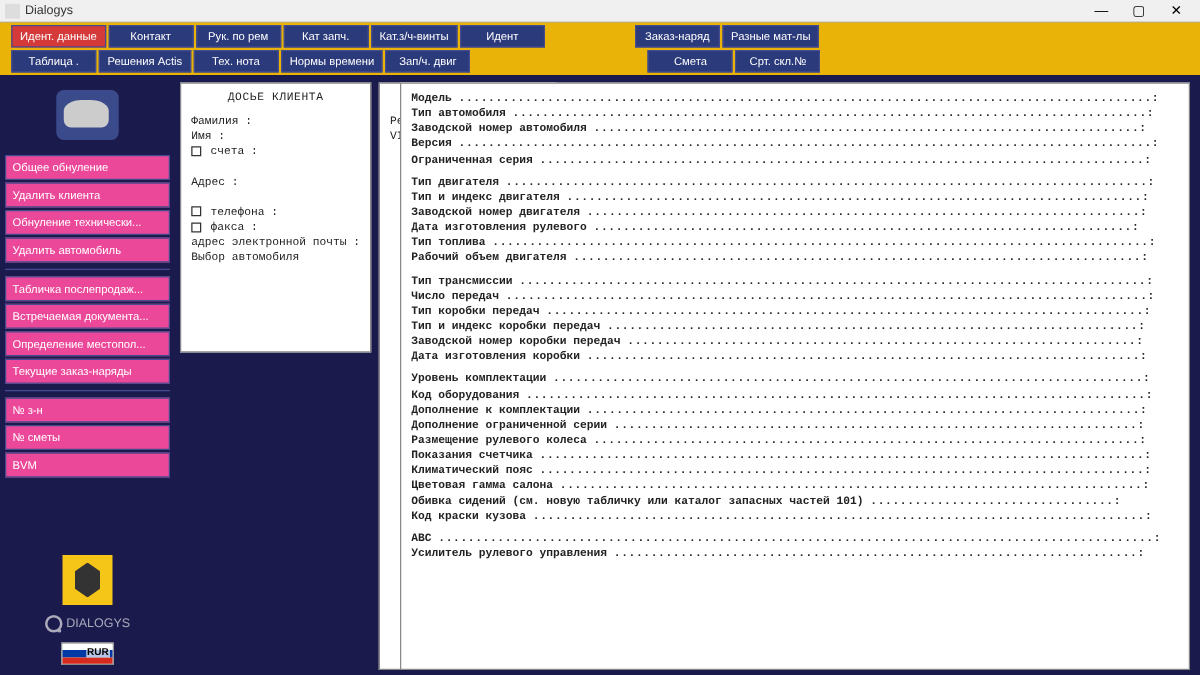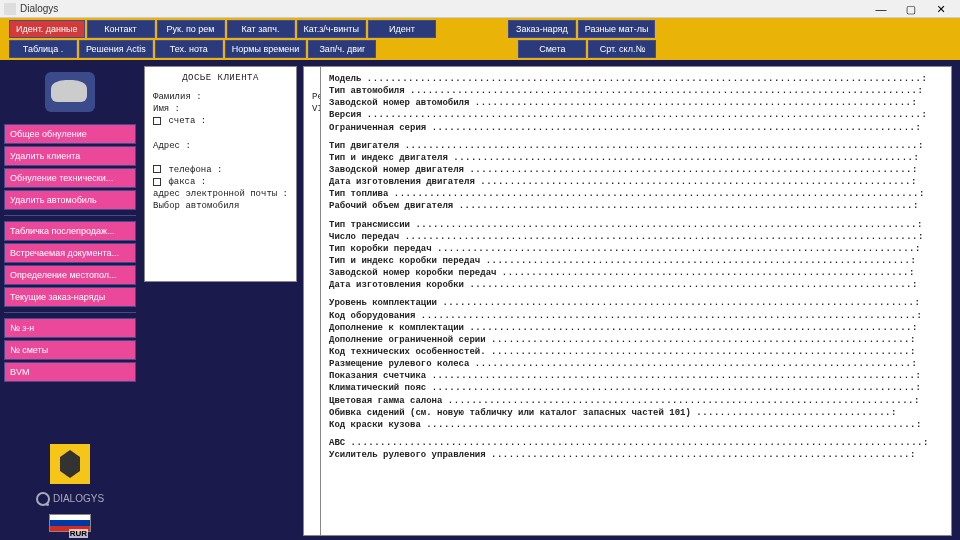--- a/index.html
+++ b/index.html
@@ -23,21 +23,21 @@
 .renault { width: 40px; height: 40px; background: #f5c518; margin: 4px auto; display: flex; align-items: center; justify-content: center; }
 .renault-diamond { width: 20px; height: 28px; background: #333; transform: rotate(0); clip-path: polygon(50% 0, 100% 25%, 100% 75%, 50% 100%, 0 75%, 0 25%); }
 .brand { color: #aab; font-size: 10px; text-align: center; margin: 4px 0; }
 .brand .q { display: inline-block; width: 14px; height: 14px; border: 2px solid #aab; border-radius: 50%; margin-right: 3px; vertical-align: middle; position: relative; }
 .brand .q::after { content: ""; position: absolute; width: 3px; height: 3px; background: #aab; bottom: -2px; right: -1px; border-radius: 50%; }
 .flag { width: 42px; height: 18px; background: #fff; margin: 4px auto; display: flex; flex-direction: column; cursor: pointer; position: relative; border: 1px solid #888; }
 .flag .stripe { flex: 1; }
 .flag .w { background: #fff; }
 .flag .b { background: #0039a6; }
 .flag .r { background: #d52b1e; }
-.flag .lbl { position: absolute; right: 2px; top: 14px; font-size: 8px; font-weight: bold; color: #000; background: rgba(255,255,255,0.7); padding: 0 1px; }
+.flag .lbl { position: absolute; right: 2px; top: 2px; font-size: 8px; font-weight: bold; color: #000; background: rgba(255,255,255,0.7); padding: 0 1px; }
 .content { flex: 1; padding: 6px 8px 6px 4px; display: flex; gap: 6px; }
 .col-left { width: 170px; display: flex; flex-direction: row; gap: 6px; }
 .col-right { flex: 1; font-weight: bold; }
 .panel { background: #fff; border: 1px solid #888; padding: 6px 8px; font-family: "Courier New", monospace; font-size: 9px; color: #222; }
 .panel.client { height: 216px; }
 .panel.auto { flex: 1; }
 .panel.details { height: 100%; overflow: hidden; }
 .panel-title { text-align: center; font-size: 9px; margin-bottom: 8px; letter-spacing: 0.5px; }
 .panel .row { white-space: nowrap; line-height: 1.35; }
 .panel .row .chk { display: inline-block; width: 8px; height: 8px; border: 1px solid #333; margin-right: 2px; vertical-align: middle; }
@@ -145,36 +145,35 @@
       <div class="panel details" id="details-panel">
           <div class="details-line"><span class="lbl">Модель </span><span class="dots">..............................................................................................:</span></div>
           <div class="details-line"><span class="lbl">Тип автомобиля </span><span class="dots">......................................................................................:</span></div>
           <div class="details-line"><span class="lbl">Заводской номер автомобиля </span><span class="dots">..........................................................................:</span></div>
           <div class="details-line"><span class="lbl">Версия </span><span class="dots">..............................................................................................:</span></div>
           <div class="details-line"><span class="lbl">Ограниченная серия </span><span class="dots">..................................................................................:</span></div>
           <div class="details-gap"></div>
           <div class="details-line"><span class="lbl">Тип двигателя </span><span class="dots">.......................................................................................:</span></div>
           <div class="details-line"><span class="lbl">Тип и индекс двигателя </span><span class="dots">..............................................................................:</span></div>
           <div class="details-line"><span class="lbl">Заводской номер двигателя </span><span class="dots">...........................................................................:</span></div>
-          <div class="details-line"><span class="lbl">Дата изготовления двигателя </span><span class="dots">.........................................................................:</span></div>
+          <div class="details-line"><span class="lbl">Дата изготовления рулевого </span><span class="dots">.........................................................................:</span></div>
           <div class="details-line"><span class="lbl">Тип топлива </span><span class="dots">.........................................................................................:</span></div>
           <div class="details-line"><span class="lbl">Рабочий объем двигателя </span><span class="dots">.............................................................................:</span></div>
           <div class="details-gap"></div>
           <div class="details-line"><span class="lbl">Тип трансмиссии </span><span class="dots">.....................................................................................:</span></div>
           <div class="details-line"><span class="lbl">Число передач </span><span class="dots">.......................................................................................:</span></div>
           <div class="details-line"><span class="lbl">Тип коробки передач </span><span class="dots">.................................................................................:</span></div>
           <div class="details-line"><span class="lbl">Тип и индекс коробки передач </span><span class="dots">........................................................................:</span></div>
           <div class="details-line"><span class="lbl">Заводской номер коробки передач </span><span class="dots">.....................................................................:</span></div>
           <div class="details-line"><span class="lbl">Дата изготовления коробки </span><span class="dots">...........................................................................:</span></div>
           <div class="details-gap"></div>
           <div class="details-line"><span class="lbl">Уровень комплектации </span><span class="dots">................................................................................:</span></div>
           <div class="details-line"><span class="lbl">Код оборудования </span><span class="dots">....................................................................................:</span></div>
           <div class="details-line"><span class="lbl">Дополнение к комплектации </span><span class="dots">...........................................................................:</span></div>
           <div class="details-line"><span class="lbl">Дополнение ограниченной серии </span><span class="dots">.......................................................................:</span></div>
-          <div class="details-line"><span class="lbl">Код технических особенностей. </span><span class="dots">.......................................................................:</span></div>
           <div class="details-line"><span class="lbl">Размещение рулевого колеса </span><span class="dots">..........................................................................:</span></div>
           <div class="details-line"><span class="lbl">Показания счетчика </span><span class="dots">..................................................................................:</span></div>
           <div class="details-line"><span class="lbl">Климатический пояс </span><span class="dots">..................................................................................:</span></div>
           <div class="details-line"><span class="lbl">Цветовая гамма салона </span><span class="dots">...............................................................................:</span></div>
           <div class="details-line"><span class="lbl">Обивка сидений (см. новую табличку или каталог запасных частей 101) </span><span class="dots">.................................:</span></div>
           <div class="details-line"><span class="lbl">Код краски кузова </span><span class="dots">...................................................................................:</span></div>
           <div class="details-gap"></div>
           <div class="details-line"><span class="lbl">ABC </span><span class="dots">.................................................................................................:</span></div>
           <div class="details-line"><span class="lbl">Усилитель рулевого управления </span><span class="dots">.......................................................................:</span></div>
         </div>

